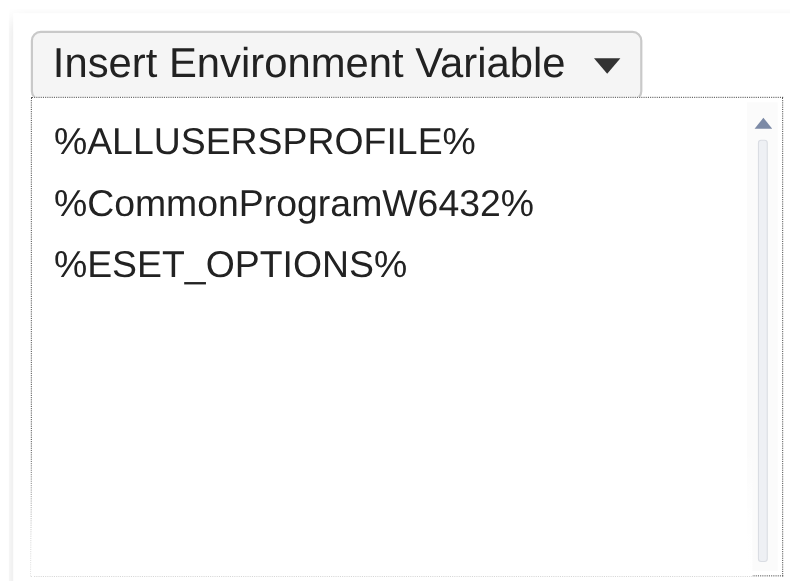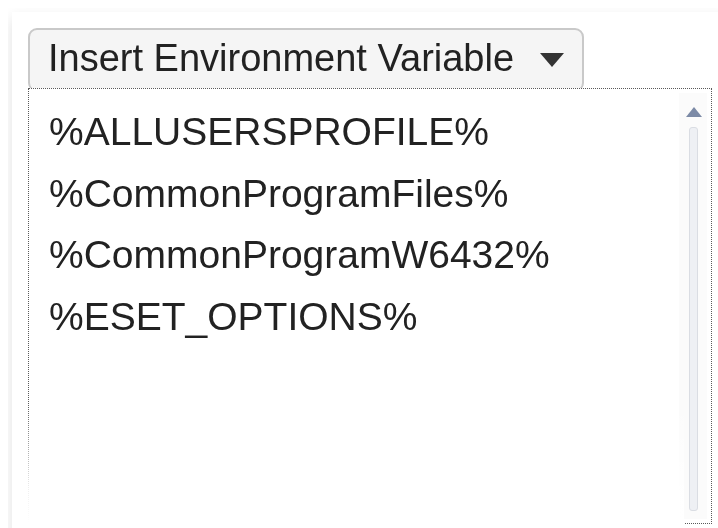--- a/index.html
+++ b/index.html
@@ -41,21 +41,21 @@
       top: 72px;
       bottom: 12px;
       border: 1px dotted #5a5a5a;
       background: #ffffff;
       display: flex;
     }
     .list {
       flex: 1 1 auto;
       padding: 6px 10px 4px 10px;
       overflow: hidden;
-      font-size: 39px;
+      font-size: 34px;
       color: #222;
       line-height: 1.12;
     }
     .list .item {
       padding: 7px 2px;
       white-space: nowrap;
       cursor: default;
     }
     .scrollbar {
       flex: 0 0 28px;
@@ -106,21 +106,20 @@
 <div class="window">
 
   <div class="dropdown-button">
     <span>Insert Environment Variable</span>
     <span class="caret"></span>
   </div>
 
   <div class="list-wrap">
     <div class="list">
       <div class="item">%ALLUSERSPROFILE%</div>
-      <div class="item">%CommonProgramFiles%</div>
       <div class="item">%CommonProgramW6432%</div>
       <div class="item">%ESET_OPTIONS%</div>
     </div>
     <div class="scrollbar">
       <div class="scroll-up">
           <span class="tri"></span>
         </div>
       <div class="scroll-track">
         <div class="scroll-handle"></div>
       </div>

